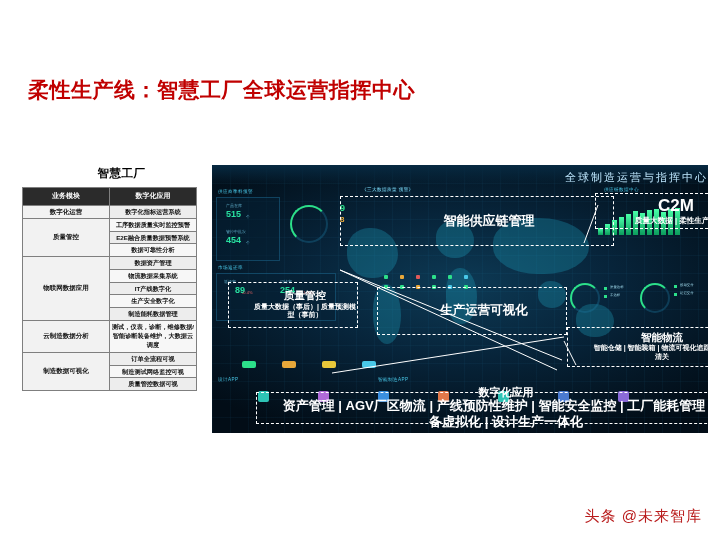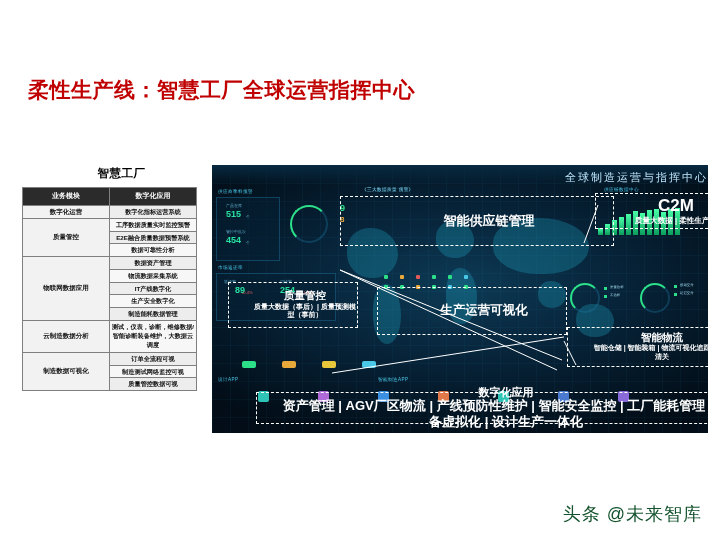--- a/index.html
+++ b/index.html
@@ -116,21 +116,21 @@
 
   #co-mfg{left:256px;top:392px;width:450px;height:30px;}
   #co-mfg .ch{font-size:11px;}
   #co-mfg .cs{font-size:13px;}
 
   .leader{position:absolute;pointer-events:none;}
 
   
   .watermark{
     position:absolute;right:18px;bottom:14px;
-    font-size:18px;color:#14532d;letter-spacing:1px;white-space:nowrap;
+    font-size:15px;color:#b91c1c;letter-spacing:1px;white-space:nowrap;
   }
 </style>
 </head>
 <body>
 
 <div class="slide">
 
   <div class="title">柔性生产线：智慧工厂全球运营指挥中心</div>
 
   <div class="tbl-wrap">

